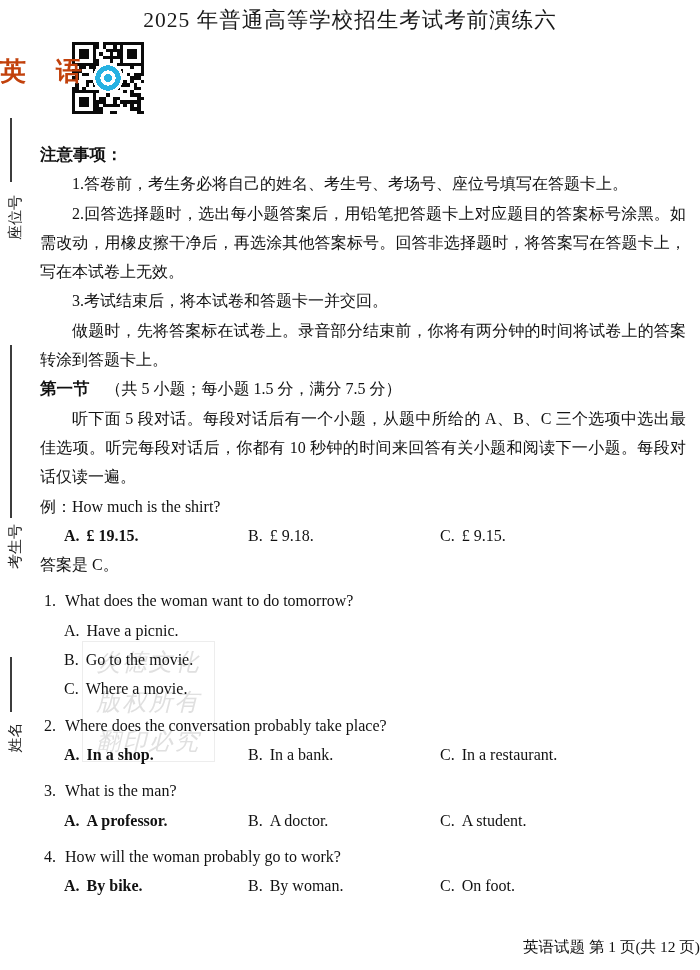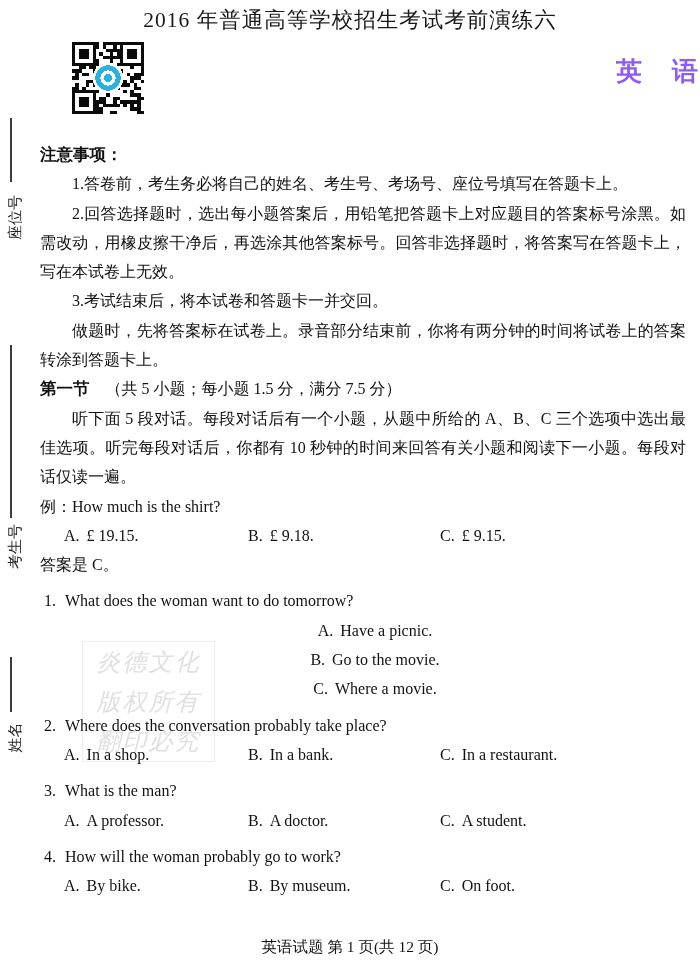--- a/index.html
+++ b/index.html
@@ -15,21 +15,21 @@
   
   .exam-title {
     position: absolute; top: 5px; left: 0; width: 100%;
     text-align: center; font-size: 21.5px; letter-spacing: 1px;
     font-weight: 500; color: #1a1a1a;
   }
   .qr-box { position: absolute; left: 72px; top: 42px; width: 72px; height: 72px; }
   .qr-box svg { display: block; }
   .subject-title {
     position: absolute; top: 54px; left: 0; width: 100%;
-    text-align: right; font-size: 26px; font-weight: bold; color: #8b5cf6;
+    text-align: left; font-size: 26px; font-weight: bold; color: #c2410c;
     letter-spacing: 2px;
   }
   
   .rail-line { position: absolute; left: 10px; width: 1.5px; background: #3c3c3c; }
   .rail-line.seat { top: 118px; height: 64px; }
   .rail-line.candidate { top: 345px; height: 173px; }
   .rail-line.name { top: 657px; height: 55px; }
   .rail-label {
     position: absolute; left: -20px; width: 70px; text-align: center;
     font-size: 15px; color: #222; transform: rotate(-90deg);
@@ -55,39 +55,39 @@
   .para { text-align: justify; text-indent: 2em; }
   .flush { text-indent: 0; }
   .bold-head {
     font-family: "Liberation Sans", "DejaVu Sans", sans-serif;
     font-weight: bold; font-size: 16.5px;
   }
   .head-note { font-family: "Liberation Serif", "DejaVu Serif", serif; font-weight: normal; font-size: 16px; }
   .part-head { margin-top: 27px; }
   .q-line { padding-left: 4px; margin-top: 7px; }
   .q-num { display: inline-block; min-width: 21px; }
-  .opt-stacked { padding-left: 24px; height: 29.3px; text-align: center; }
+  .opt-stacked { padding-left: 24px; height: 29.3px; }
   .opt-row { position: relative; height: 29.3px; }
   .opt-col { position: absolute; top: 0; white-space: nowrap; }
-  .opt-col.a { left: 24px; }
+  .opt-col.a { left: 24px; font-weight: bold; }
   .opt-col.b { left: 208px; }
   .opt-col.c { left: 400px; }
   .opt-label { margin-right: 7px; }
   
   .footer {
     position: absolute; bottom: 12px; left: 0; width: 100%;
-    text-align: center; font-size: 15.5px; color: #111;
+    text-align: right; font-size: 15.5px; color: #111;
   }
 </style>
 </head>
 <body>
 
 <div class="page">
 
-  <div class="exam-title">2016 年普通高等学校招生考试考前演练六</div>
+  <div class="exam-title">2025 年普通高等学校招生考试考前演练六</div>
   <div class="qr-box">
     <svg id="qr-svg" width="72" height="72" viewBox="0 0 21 21" shape-rendering="crispEdges" aria-hidden="true">
         <rect x="7" y="0" width="1" height="1" fill="#0a0a0a"></rect>
         <rect x="9" y="0" width="1" height="1" fill="#0a0a0a"></rect>
         <rect x="10" y="0" width="1" height="1" fill="#0a0a0a"></rect>
         <rect x="11" y="0" width="1" height="1" fill="#0a0a0a"></rect>
         <rect x="12" y="0" width="1" height="1" fill="#0a0a0a"></rect>
         <rect x="13" y="0" width="1" height="1" fill="#0a0a0a"></rect>
         <rect x="7" y="1" width="1" height="1" fill="#0a0a0a"></rect>
         <rect x="9" y="1" width="1" height="1" fill="#0a0a0a"></rect>
@@ -299,21 +299,21 @@
       <span class="opt-col a"><span class="opt-label">A.</span><span>A professor.</span></span>
       <span class="opt-col b"><span class="opt-label">B.</span><span>A doctor.</span></span>
       <span class="opt-col c"><span class="opt-label">C.</span><span>A student.</span></span>
     </div>
 
     <div class="q-line">
       <span class="q-num">4.</span><span>How will the woman probably go to work?</span>
     </div>
     <div class="opt-row">
       <span class="opt-col a"><span class="opt-label">A.</span><span>By bike.</span></span>
-      <span class="opt-col b"><span class="opt-label">B.</span><span>By museum.</span></span>
+      <span class="opt-col b"><span class="opt-label">B.</span><span>By woman.</span></span>
       <span class="opt-col c"><span class="opt-label">C.</span><span>On foot.</span></span>
     </div>
 
   </div>
 
   <div class="footer">英语试题 第 1 页(共 12 页)</div>
 
 </div>
 
 </body></html>

